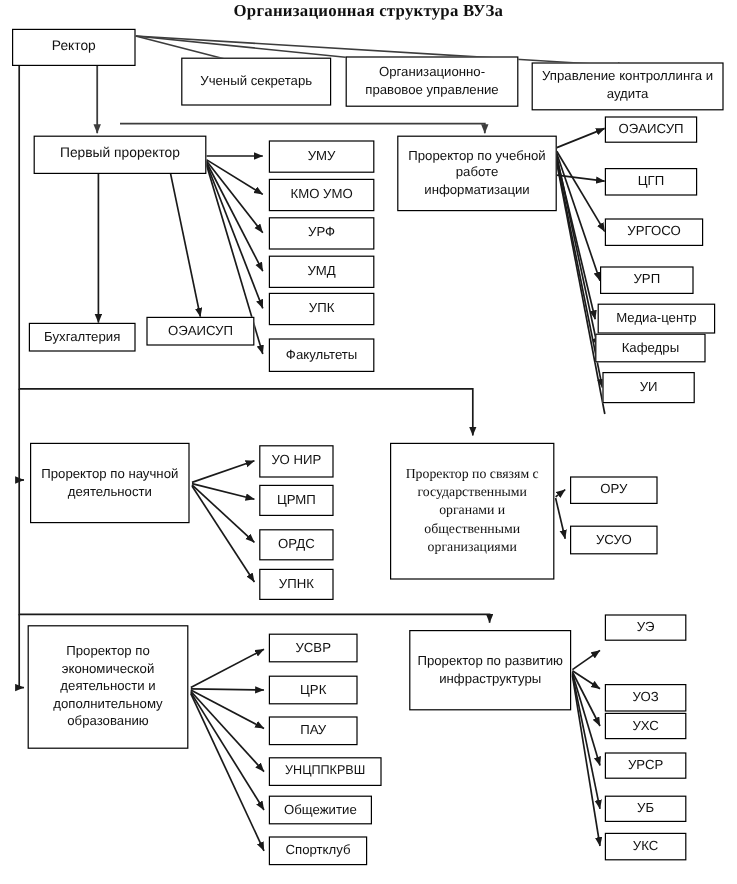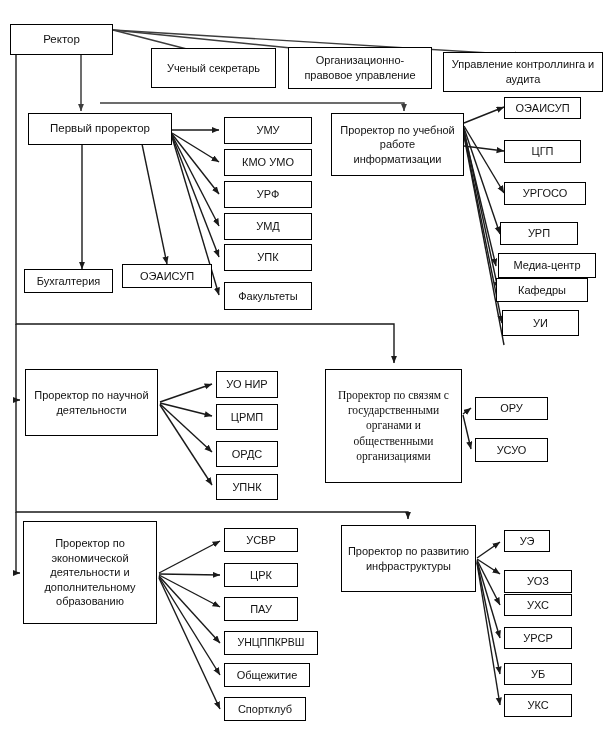--- a/index.html
+++ b/index.html
@@ -19,20 +19,21 @@
   }
   .node.serif{font-family:"Liberation Serif", serif;font-size:11.5px;}
   .node.lead{font-size:11.5px;}
   .node.small{font-size:10.5px;}
 </style>
 </head>
 <body>
 
 <div id="root">
 
+  <div id="chart-title">Организационная структура ВУЗа</div>
 
   <svg id="wires" viewBox="0 0 614 737" xmlns="http://www.w3.org/2000/svg">
     <defs>
       <marker id="ah" markerWidth="9" markerHeight="9" refX="7.4" refY="3.1" orient="auto" markerUnits="userSpaceOnUse">
         <path d="M0,0 L7.6,3.1 L0,6.2 z" fill="#1a1a1a"></path>
       </marker>
       <marker id="ahg" markerWidth="9" markerHeight="9" refX="7.4" refY="3.1" orient="auto" markerUnits="userSpaceOnUse">
         <path d="M0,0 L7.6,3.1 L0,6.2 z" fill="#3d3d3d"></path>
       </marker>
     </defs>
@@ -158,20 +159,20 @@
 
   <div class="node" style="left:224px;top:528px;width:74px;height:24px;">УСВР</div>
   <div class="node" style="left:224px;top:563px;width:74px;height:24px;">ЦРК</div>
   <div class="node" style="left:224px;top:597px;width:74px;height:24px;">ПАУ</div>
   <div class="node small" style="left:224px;top:631px;width:94px;height:24px;">УНЦППКРВШ</div>
   <div class="node" style="left:224px;top:663px;width:86px;height:24px;">Общежитие</div>
   <div class="node" style="left:224px;top:697px;width:82px;height:24px;">Спортклуб</div>
 
   <div class="node" style="left:341px;top:525px;width:135px;height:67px;">Проректор по развитию инфраструктуры</div>
 
-  <div class="node" style="left:504px;top:530px;width:46px;height:22px;text-align:right;">УЭ</div>
+  <div class="node" style="left:504px;top:512px;width:68px;height:22px;text-align:right;">УЭ</div>
   <div class="node" style="left:504px;top:562px;width:68px;height:23px;margin-top:8px;">УОЗ</div>
   <div class="node" style="left:504px;top:594px;width:68px;height:22px;">УХС</div>
   <div class="node" style="left:504px;top:627px;width:68px;height:22px;">УРСР</div>
   <div class="node" style="left:504px;top:663px;width:68px;height:22px;">УБ</div>
   <div class="node" style="left:504px;top:694px;width:68px;height:23px;">УКС</div>
 
 </div>
 
 </body></html>

